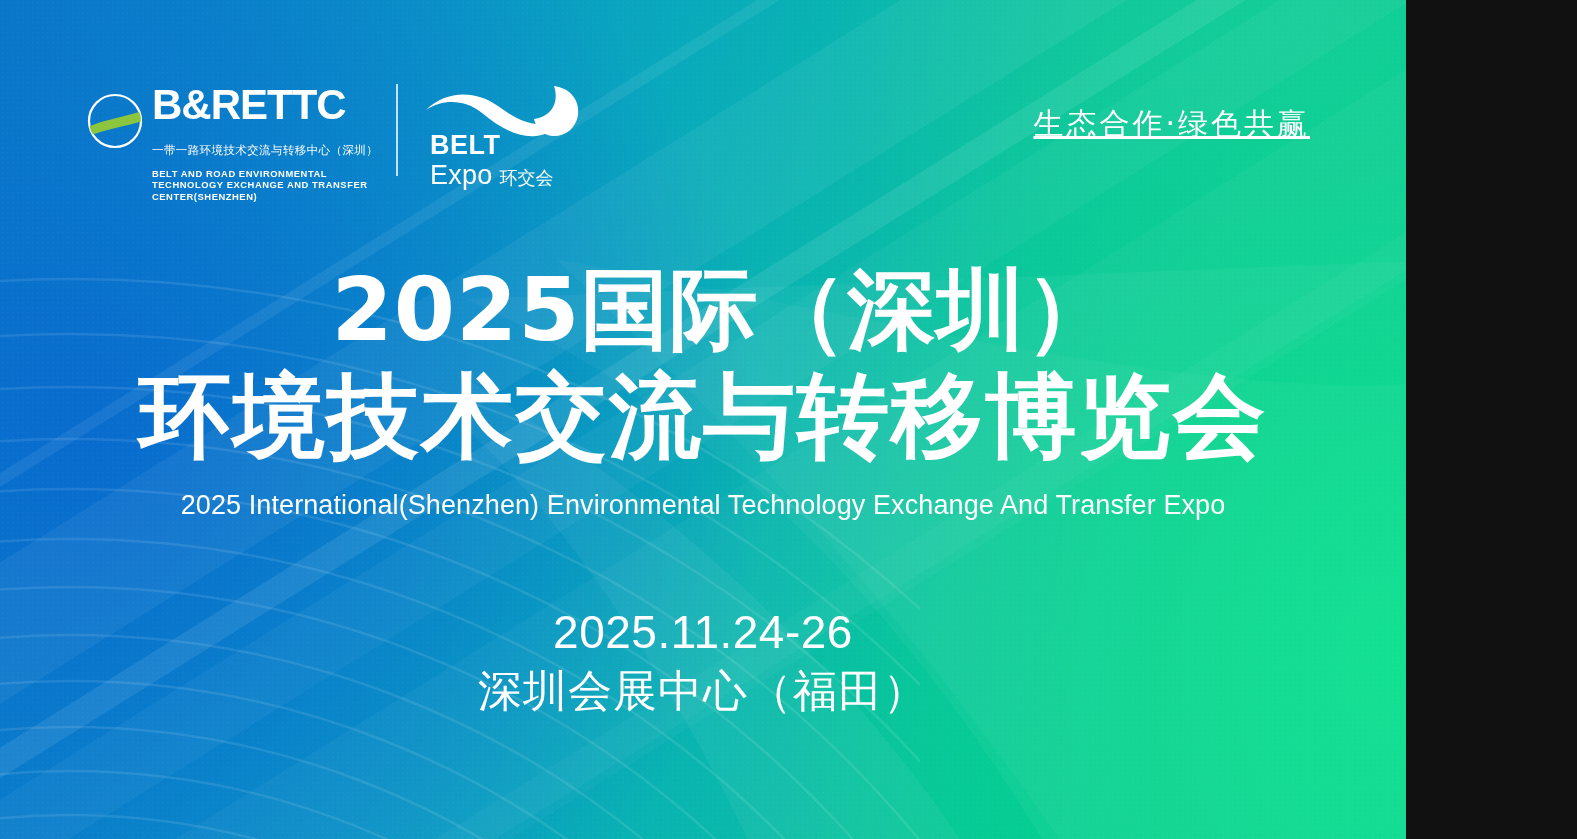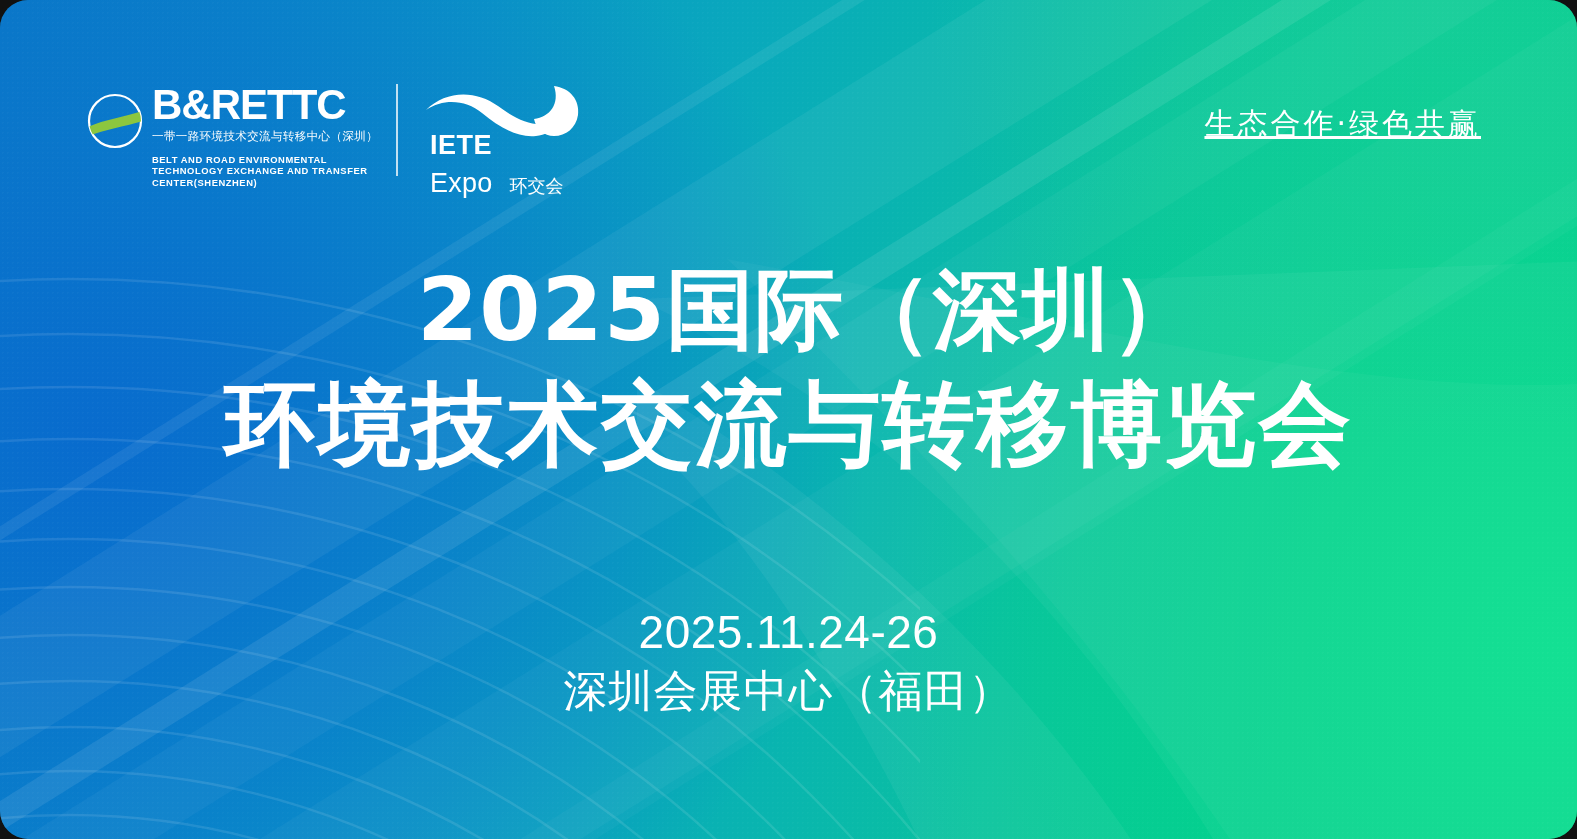--- a/index.html
+++ b/index.html
@@ -1,30 +1,29 @@
 <!DOCTYPE html>
 <html><head>
 <meta charset="utf-8">
 <style>
   html,body{margin:0;padding:0;background:#111;}
   *{box-sizing:border-box;}
   .banner{
-    position:relative;width:1577px;height:839px;overflow:hidden;
+    position:relative;width:1406px;height:839px;overflow:hidden;
     font-family:"Liberation Sans","DejaVu Sans",sans-serif;
     background:
       linear-gradient(103deg,
         #0b79c6 0%,
         #0a86c8 14%,
         #0a97c6 28%,
         #09a8bd 42%,
         #09b6ae 55%,
         #0ac39c 68%,
         #05cb8e 82%,
         #06d08a 100%);
-    border-radius: 28px;
   }
   
   .bg-layer{position:absolute;inset:0;pointer-events:none;}
 
   .bg-radial-blue{
     background:radial-gradient(ellipse 70% 110% at 6% 52%,
        rgba(8,106,206,.95) 0%, rgba(9,115,205,.6) 35%, rgba(9,120,200,0) 70%);
   }
   .bg-radial-green{
     background:radial-gradient(ellipse 58% 120% at 99% 78%,
@@ -63,50 +62,50 @@
 
   
   .logo-row{position:absolute;left:86px;top:84px;display:flex;align-items:flex-start;}
   .logo-brettc{display:flex;align-items:flex-start;padding-right:18px;border-right:2px solid rgba(255,255,255,.75);height:92px;}
   .globe{width:58px;height:58px;margin-top:8px;margin-right:8px;flex:none;}
   .brettc-txt{display:flex;flex-direction:column;}
   .brettc-word{
     color:#fff;font-size:42px;line-height:42px;font-weight:bold;letter-spacing:-1px;
     font-family:"Liberation Sans","DejaVu Sans",sans-serif;
   }
-  .brettc-cn{color:#fff;font-size:11.5px;line-height:14px;letter-spacing:.4px;margin-top:3px;text-align:right;
+  .brettc-cn{color:#fff;font-size:11.5px;line-height:14px;letter-spacing:.4px;margin-top:17px;text-align:right;
     font-family:"DejaVu Sans","Liberation Sans",sans-serif;}
   .brettc-en{color:#fff;font-size:9.4px;line-height:11.4px;font-weight:bold;letter-spacing:.55px;text-align:left;margin-top:11px;}
 
   .logo-iete{position:relative;margin-left:24px;width:168px;height:100px;}
   .iete-mark{position:absolute;left:2px;top:0;width:168px;height:68px;}
   .iete-mark svg{width:100%;height:100%;display:block;}
   .iete-text{position:absolute;left:8px;top:48px;}
   .iete-top{color:#fff;font-size:27px;line-height:27px;font-weight:bold;letter-spacing:.5px;}
-  .iete-bot{display:flex;align-items:baseline;gap:17px;margin-top:9px;}
+  .iete-bot{display:flex;align-items:baseline;gap:7px;margin-top:1px;}
   .iete-expo{color:#fff;font-size:27px;line-height:30px;font-weight:300;letter-spacing:.2px;}
   .iete-cn{color:#fff;font-size:18px;line-height:30px;font-family:"DejaVu Sans","Liberation Sans",sans-serif;}
 
   
   .slogan{
     position:absolute;right:96px;top:104px;color:#fff;
     font-size:30px;letter-spacing:3px;font-weight:400;white-space:nowrap;
     font-family:"DejaVu Sans","Liberation Sans",sans-serif;
     text-decoration:underline;
   }
 
   
   .title-block{position:absolute;left:0;right:0;top:262px;text-align:center;}
   .title-l1{
     color:#fff;font-size:88px;line-height:96px;font-weight:bold;letter-spacing:1px;
     font-family:"DejaVu Sans","Liberation Sans",sans-serif;white-space:nowrap;padding-left:40px;
   }
   .title-l2{
     color:#fff;font-size:92px;line-height:102px;font-weight:bold;letter-spacing:2px;
-    font-family:"DejaVu Sans","Liberation Sans",sans-serif;white-space:nowrap;margin-top:16px;
+    font-family:"DejaVu Sans","Liberation Sans",sans-serif;white-space:nowrap;margin-top:8px;
   }
   .subtitle-en{
     color:#fff;font-size:27px;line-height:34px;font-weight:300;letter-spacing:.1px;
     margin-top:20px;white-space:nowrap;
   }
 
   
   .date-block{position:absolute;left:12px;right:0;top:604px;text-align:center;padding-right:12px;}
   .date{color:#fff;font-size:46px;line-height:56px;font-weight:400;letter-spacing:.5px;}
   .venue{color:#fff;font-size:44px;line-height:62px;font-weight:400;letter-spacing:1px;
@@ -195,35 +194,36 @@
       <div class="logo-iete">
         <div class="iete-mark">
           <svg viewBox="0 0 168 68" aria-hidden="true">
             <path d="M2,26 C22,6 52,6 74,22 C94,37 112,44 128,38 C136,35 142,29 146,22
                      C142,36 130,50 112,52 C92,54 74,42 58,29 C42,16 20,14 2,26 Z" fill="#ffffff"></path>
             <path d="M130,2 C146,4 156,16 154,31 C152,44 142,52 130,52 C120,52 112,45 110,35
                      C126,33 136,20 130,2 Z" fill="#ffffff"></path>
           </svg>
         </div>
         <div class="iete-text">
-          <div class="iete-top">IETE</div>
+          <div class="iete-top">BELT</div>
           <div class="iete-bot">
             <span class="iete-expo">Expo</span>
             <span class="iete-cn">环交会</span>
           </div>
         </div>
       </div>
 
     </div>
 
     <div class="slogan">生态合作·绿色共赢</div>
 
     <div class="title-block">
       <div class="title-l1">2025国际（深圳）</div>
       <div class="title-l2">环境技术交流与转移博览会</div>
+      <div class="subtitle-en">2025 International(Shenzhen) Environmental Technology Exchange And Transfer Expo</div>
     </div>
 
     <div class="date-block">
       <div class="date">2025.11.24-26</div>
       <div class="venue">深圳会展中心（福田）</div>
     </div>
 
   </div>
 </div>
 

